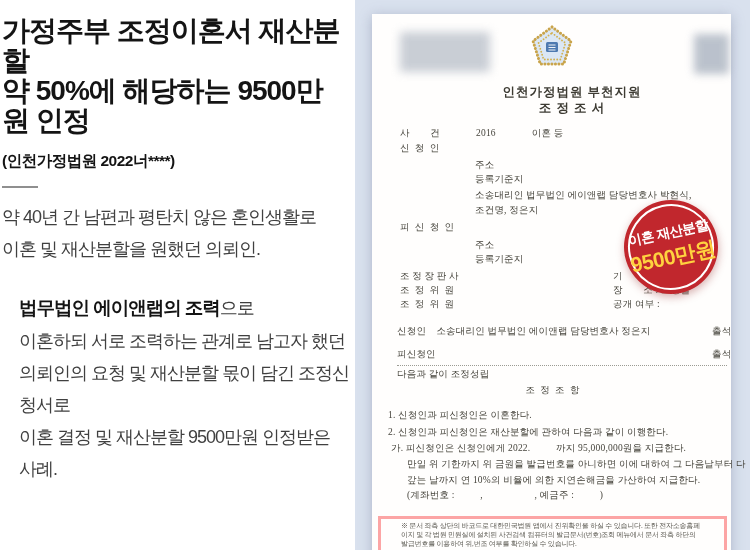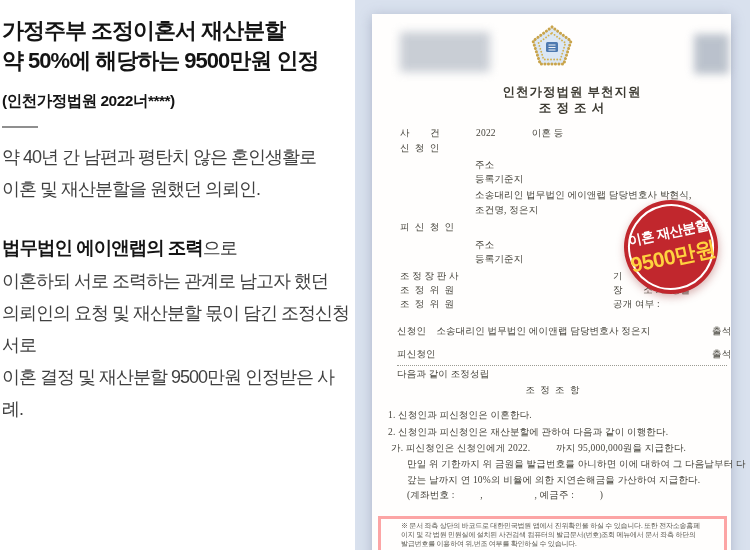--- a/index.html
+++ b/index.html
@@ -3,29 +3,29 @@
 <meta charset="utf-8">
 <style>
   * { margin:0; padding:0; box-sizing:border-box; }
   html,body { width:750px; height:550px; overflow:hidden; background:#fff; }
   .page { position:relative; width:750px; height:550px; overflow:hidden;
           font-family:"Liberation Sans", sans-serif; }
 
   
   .left-panel { position:absolute; left:0; top:0; width:355px; height:550px;
                 background:#ffffff; padding:16px 6px 0 2px; }
-  .headline { font-size:22px; font-weight:800; color:#141414; line-height:30px;
+  .headline { font-size:28px; font-weight:800; color:#141414; line-height:30px;
               letter-spacing:-1px; }
   .case-ref { margin-top:15px; font-size:15.5px; font-weight:700; color:#141414;
               letter-spacing:-0.5px; }
   .divider  { width:36px; height:2px; background:#8f8f8f; margin-top:14px; }
   .intro    { margin-top:13px; }
   .body-line { font-size:18px; color:#404040; line-height:32px; font-weight:400;
                letter-spacing:-1px; }
-  .result-block { margin-top:26px; }
+  .result-block { margin-top:26px;margin-left:17px; }
   .lead-bold { font-size:18.5px; font-weight:800; color:#141414; letter-spacing:-1px; }
   .lead-rest { font-size:18px; color:#3e3e3e; font-weight:400; letter-spacing:-1px; }
   .lead-line { line-height:33px; }
 
   
   .right-panel { position:absolute; left:355px; top:0; width:395px; height:550px;
                  background:#d9e1ee; }
   .doc { position:absolute; left:17px; top:14px; width:359px; height:700px;
          background:#fffefd; box-shadow:0 2px 12px rgba(105,115,145,.4);
          font-family:"Liberation Serif", serif; color:#46443c; }
@@ -104,21 +104,21 @@
         <rect x="16" y="17" width="12" height="10" rx="1.5" fill="#4d79b0"></rect>
         <path d="M18.5 20 h7 M18.5 22.5 h7 M18.5 25 h7" stroke="#ffffff" stroke-width="0.9"></path>
       </svg>
 
       <div class="court-title">
         <div>인천가정법원 부천지원</div>
         <div>조 정 조 서</div>
       </div>
 
       <div class="doc-body">
-        <div class="row mt6"><span class="lab">사        건</span><span class="ind" style="margin-left:36px">2022              이혼 등</span></div>
+        <div class="row mt6"><span class="lab">사        건</span><span class="ind" style="margin-left:36px">2016              이혼 등</span></div>
         <div class="row mt4"><span class="lab">신  청  인</span></div>
         <div class="row mt6 ind">주소</div>
         <div class="row mt3 ind">등록기준지</div>
         <div class="row mt5 ind">소송대리인 법무법인 에이앤랩 담당변호사 박현식,</div>
         <div class="row mt4 ind">조건명, 정은지</div>
         <div class="row mt6"><span class="lab">피  신  청  인</span></div>
         <div class="row mt7 ind">주소</div>
         <div class="row mt3 ind">등록기준지</div>
         <div class="row mt6"><span class="lab">조 정 장 판 사</span><span class="rv">기        일 : 2022.</span></div>
         <div class="row mt3"><span class="lab">조  정  위  원</span><span class="rv">장        소 : 조정실</span></div>

